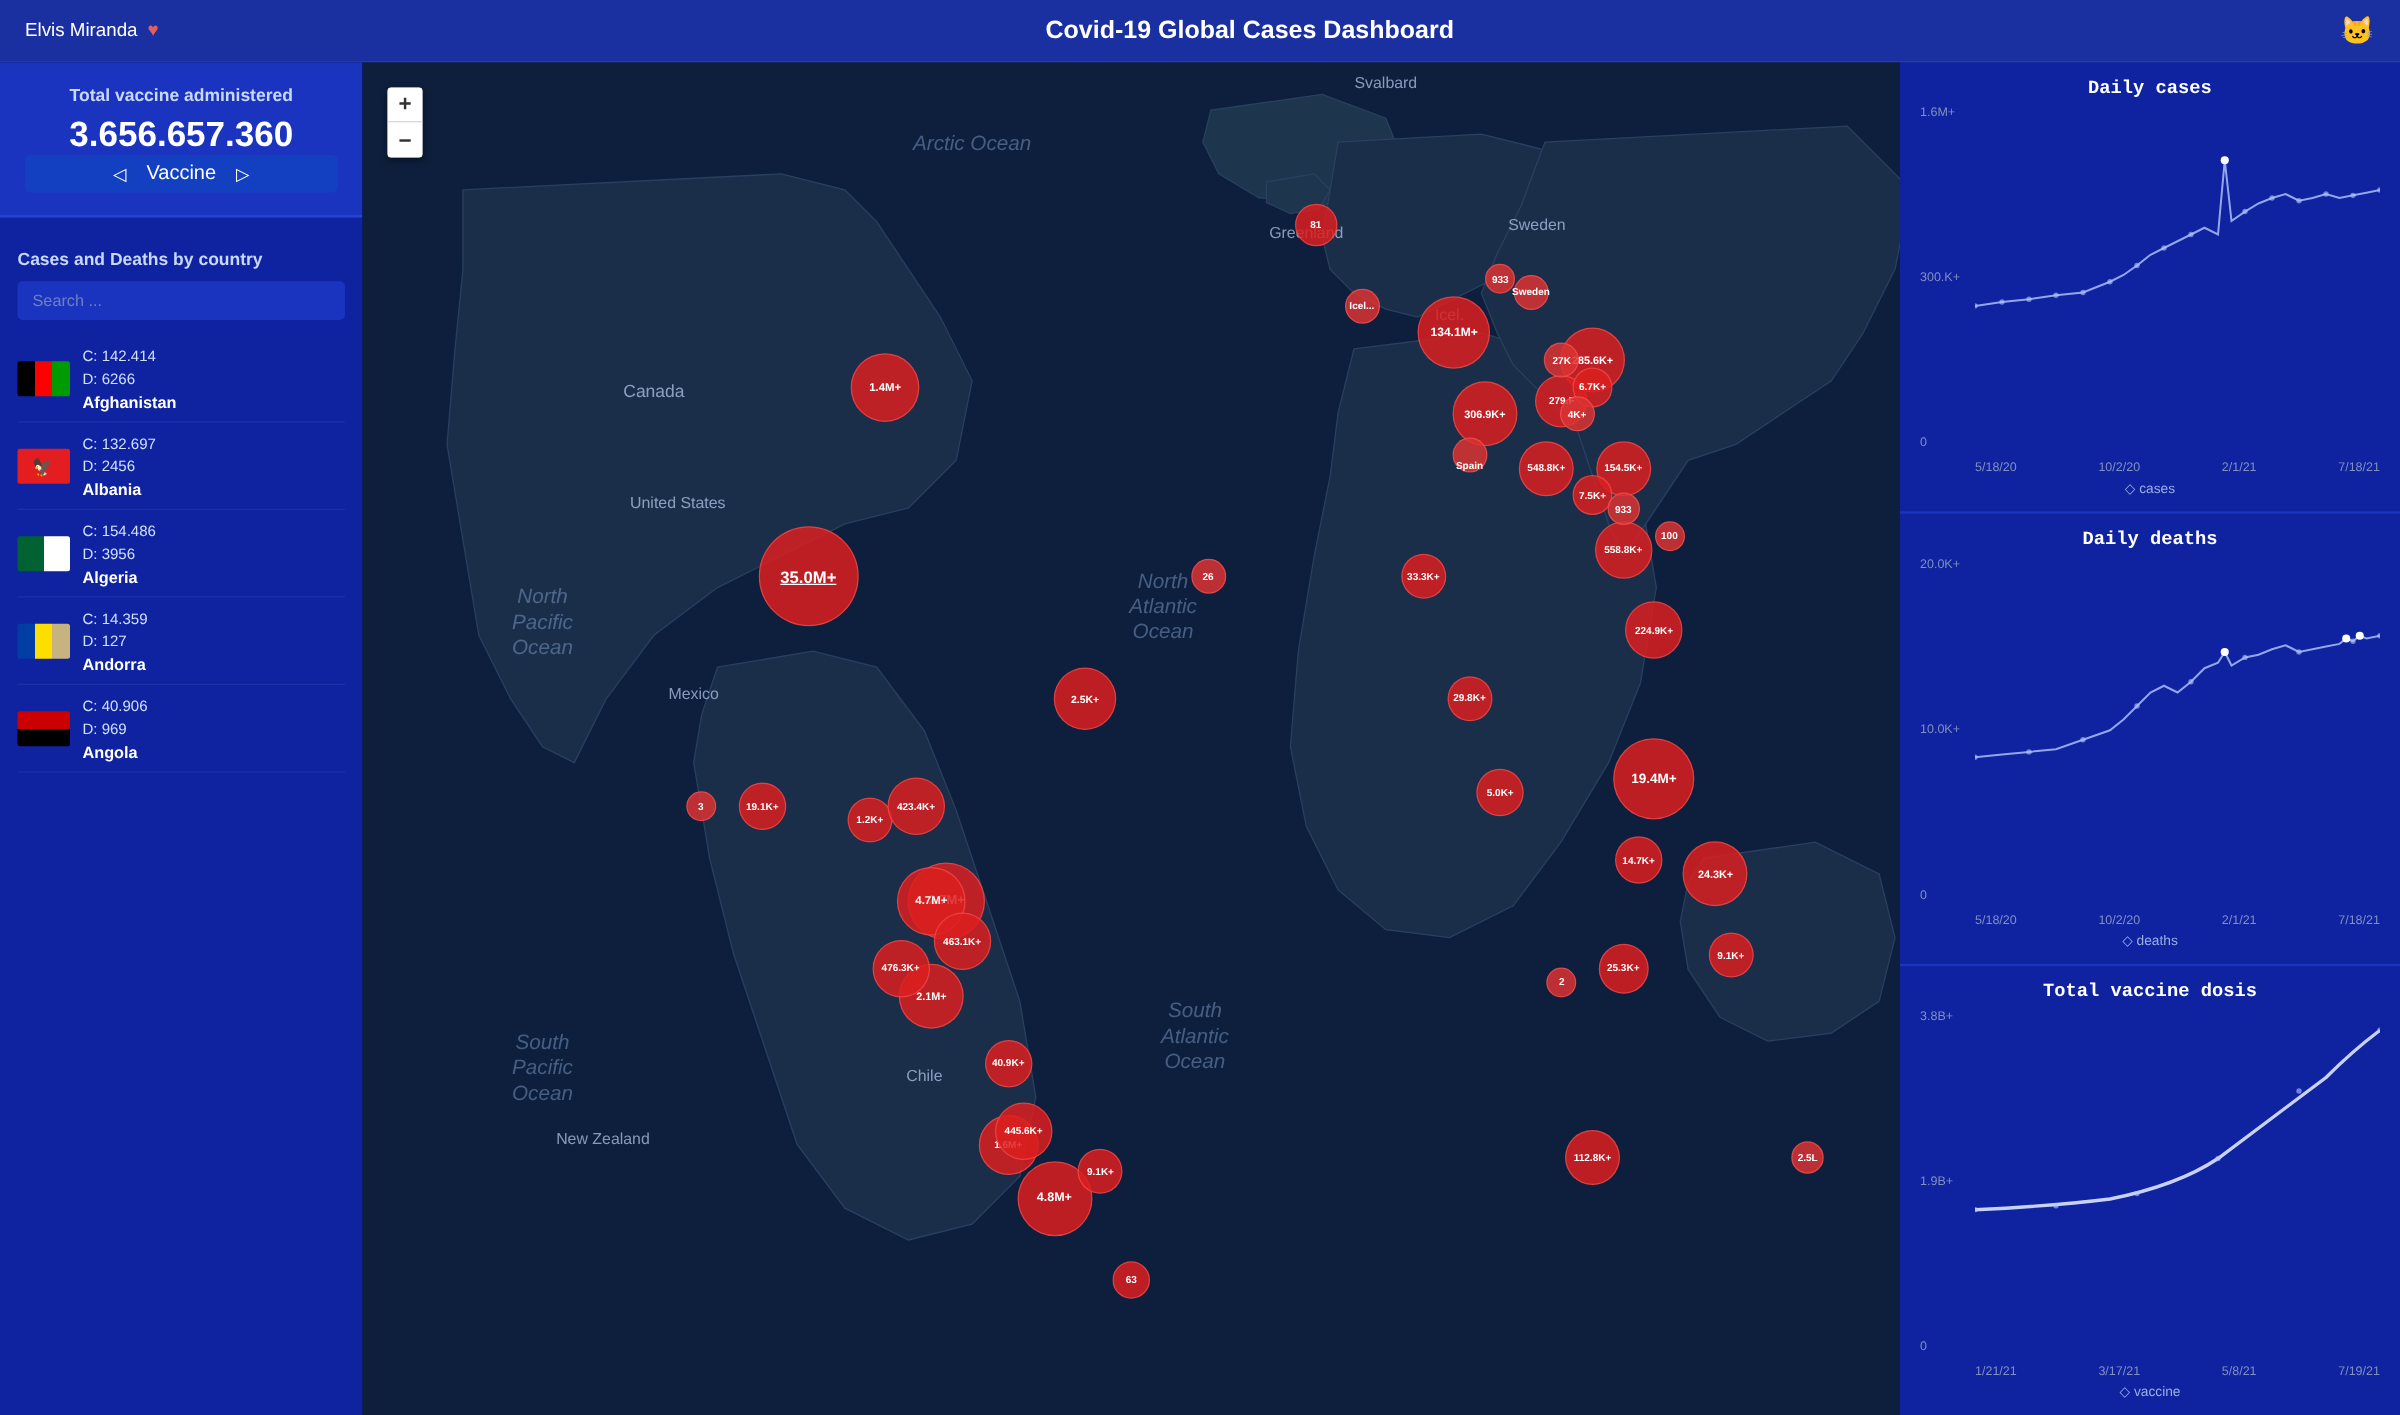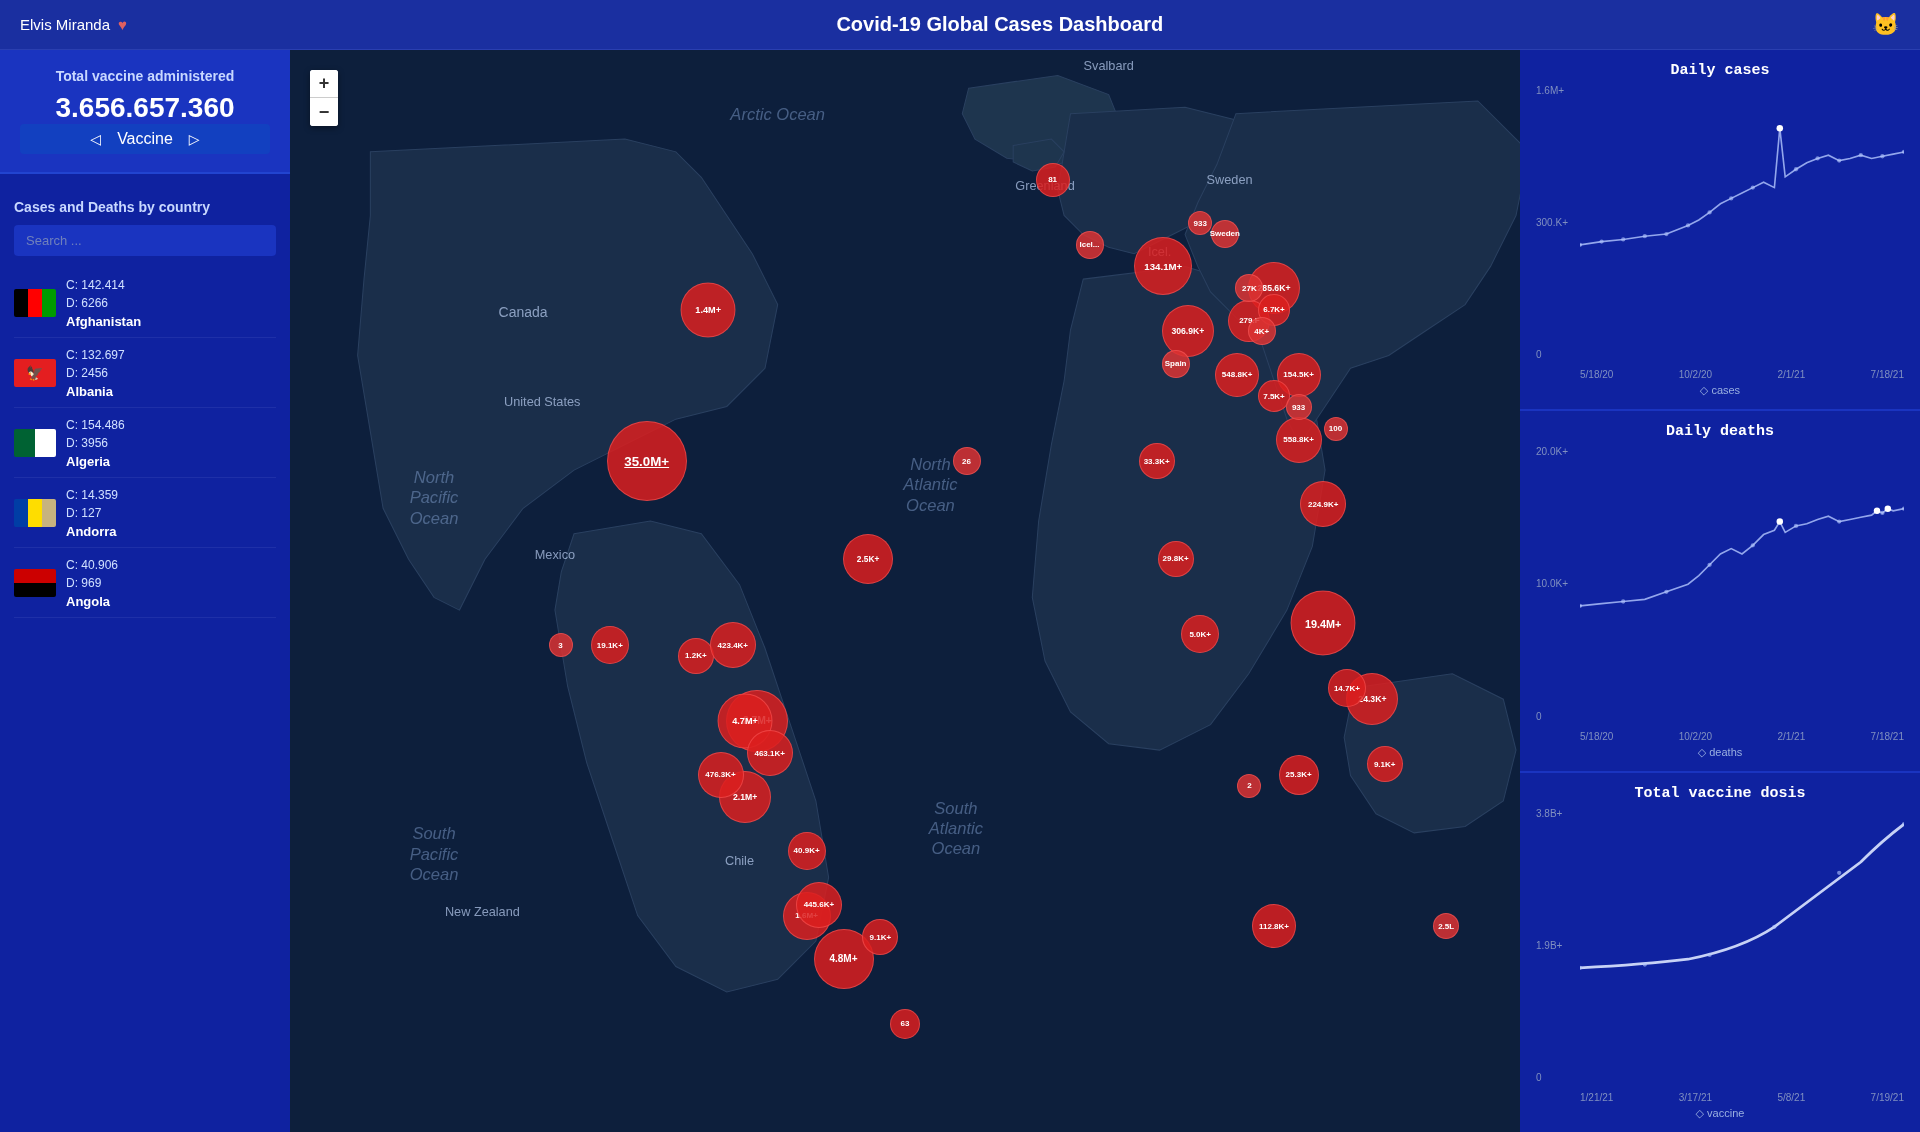--- a/index.html
+++ b/index.html
@@ -462,39 +462,39 @@
         </div>
         <div class="bubble" style="width: 34px; height: 34px; left: 62%; top: 12%; font-size: 8px;">
           <span>81</span>
         </div>
         <div class="bubble" style="width: 28px; height: 28px; left: 65%; top: 18%; font-size: 8px; background: rgba(220, 50, 50, 0.85);">
           <span>Icel...</span>
         </div>
         <div class="bubble" style="width: 28px; height: 28px; left: 76%; top: 17%; font-size: 8px; background: rgba(220, 50, 50, 0.85);">
           <span>Sweden</span>
         </div>
-        <div class="bubble" style="width: 28px; height: 28px; left: 72%; top: 29%; font-size: 8px; background: rgba(220, 50, 50, 0.85);">
+        <div class="bubble" style="width: 28px; height: 28px; left: 72%; top: 29%; font-size: 8px; background: rgba(220, 50, 50, 0.85); align-items: flex-end;">
           <span>Spain</span>
         </div>
         <div class="bubble" style="width: 44px; height: 44px; left: 77%; top: 30%; font-size: 8px;">
           <span>548.8K+</span>
         </div>
         <div class="bubble" style="width: 42px; height: 42px; left: 78%; top: 25%; font-size: 8px;">
           <span>279.F</span>
         </div>
         <div class="bubble" style="width: 44px; height: 44px; left: 82%; top: 30%; font-size: 8px;">
           <span>154.5K+</span>
         </div>
         <div class="bubble" style="width: 44px; height: 44px; left: 80%; top: 81%; font-size: 8px;">
           <span>112.8K+</span>
         </div>
         <div class="bubble" style="width: 38px; height: 38px; left: 74%; top: 54%; font-size: 8px;">
           <span>5.0K+</span>
         </div>
-        <div class="bubble" style="width: 38px; height: 38px; left: 83%; top: 59%; font-size: 8px; margin-left: 36px;">
+        <div class="bubble" style="width: 38px; height: 38px; left: 83%; top: 59%; font-size: 8px;">
           <span>14.7K+</span>
         </div>
         <div class="bubble" style="width: 38px; height: 38px; left: 26%; top: 55%; font-size: 8px;">
           <span>19.1K+</span>
         </div>
         <div class="bubble" style="width: 28px; height: 28px; left: 55%; top: 38%; font-size: 8px; background: rgba(220, 50, 50, 0.85);">
           <span>26</span>
         </div>
         <div class="bubble" style="width: 24px; height: 24px; left: 22%; top: 55%; font-size: 8px; background: rgba(220, 50, 50, 0.85);">
           <span>3</span>
@@ -516,21 +516,21 @@
         </div>
         <div class="bubble" style="width: 36px; height: 36px; left: 89%; top: 66%; font-size: 8px;">
           <span>9.1K+</span>
         </div>
         <div class="bubble" style="width: 46px; height: 46px; left: 84%; top: 42%; font-size: 8px;">
           <span>224.9K+</span>
         </div>
         <div class="bubble" style="width: 46px; height: 46px; left: 82%; top: 36%; font-size: 8px;">
           <span>558.8K+</span>
         </div>
-        <div class="bubble" style="width: 36px; height: 36px; left: 69%; top: 38%; font-size: 8px; margin-left: 18px;">
+        <div class="bubble" style="width: 36px; height: 36px; left: 69%; top: 38%; font-size: 8px;">
           <span>33.3K+</span>
         </div>
         <div class="bubble" style="width: 32px; height: 32px; left: 80%; top: 32%; font-size: 8px;">
           <span>7.5K+</span>
         </div>
         <div class="bubble" style="width: 32px; height: 32px; left: 80%; top: 24%; font-size: 8px;">
           <span>6.7K+</span>
         </div>
         <div class="bubble" style="width: 28px; height: 28px; left: 79%; top: 26%; font-size: 8px; background: rgba(220, 50, 50, 0.85);">
           <span>4K+</span>

